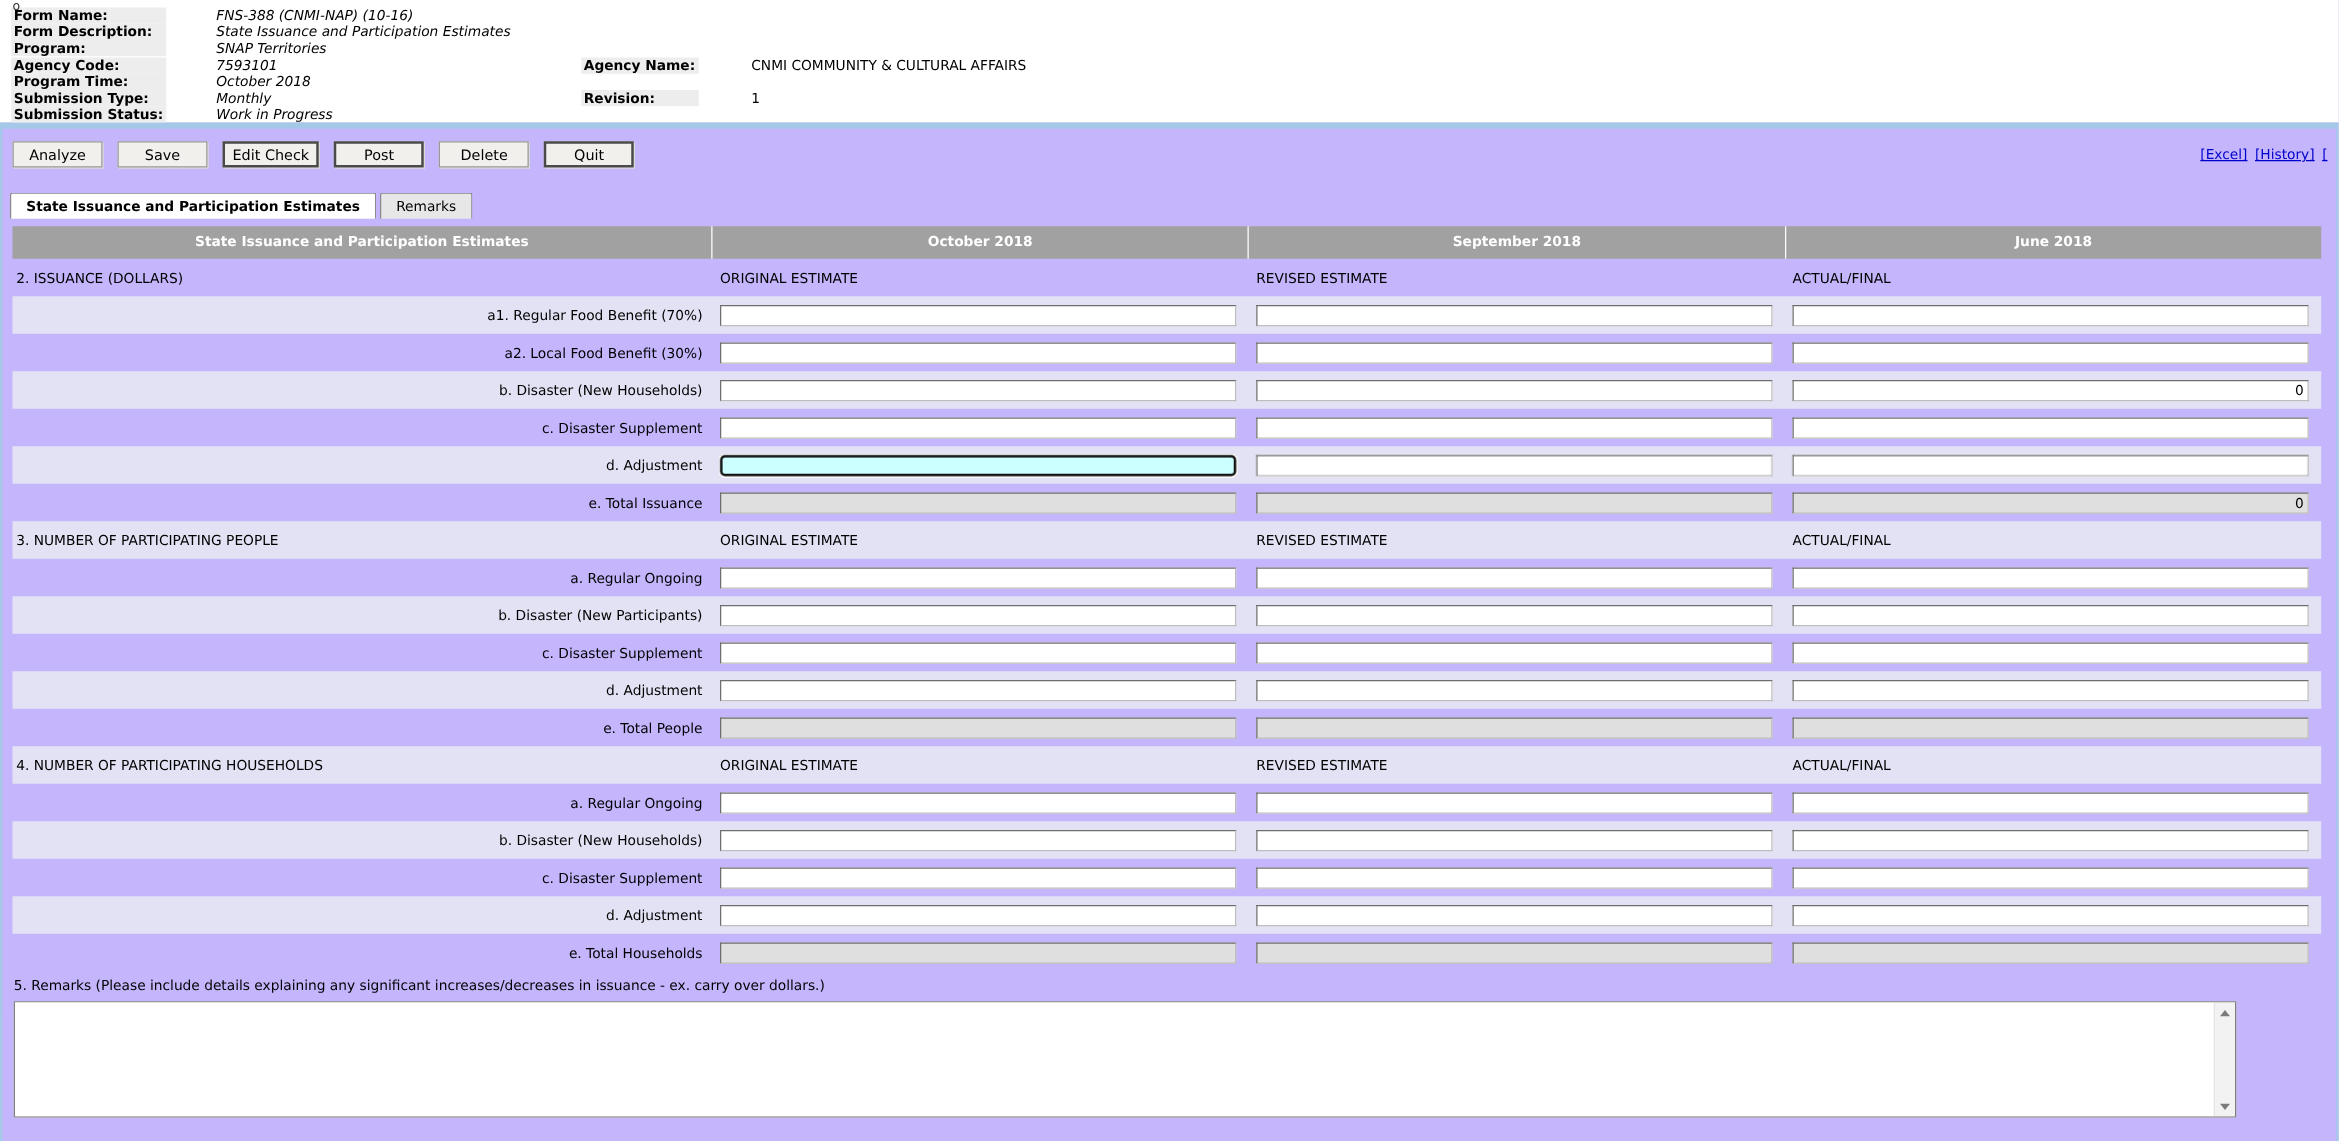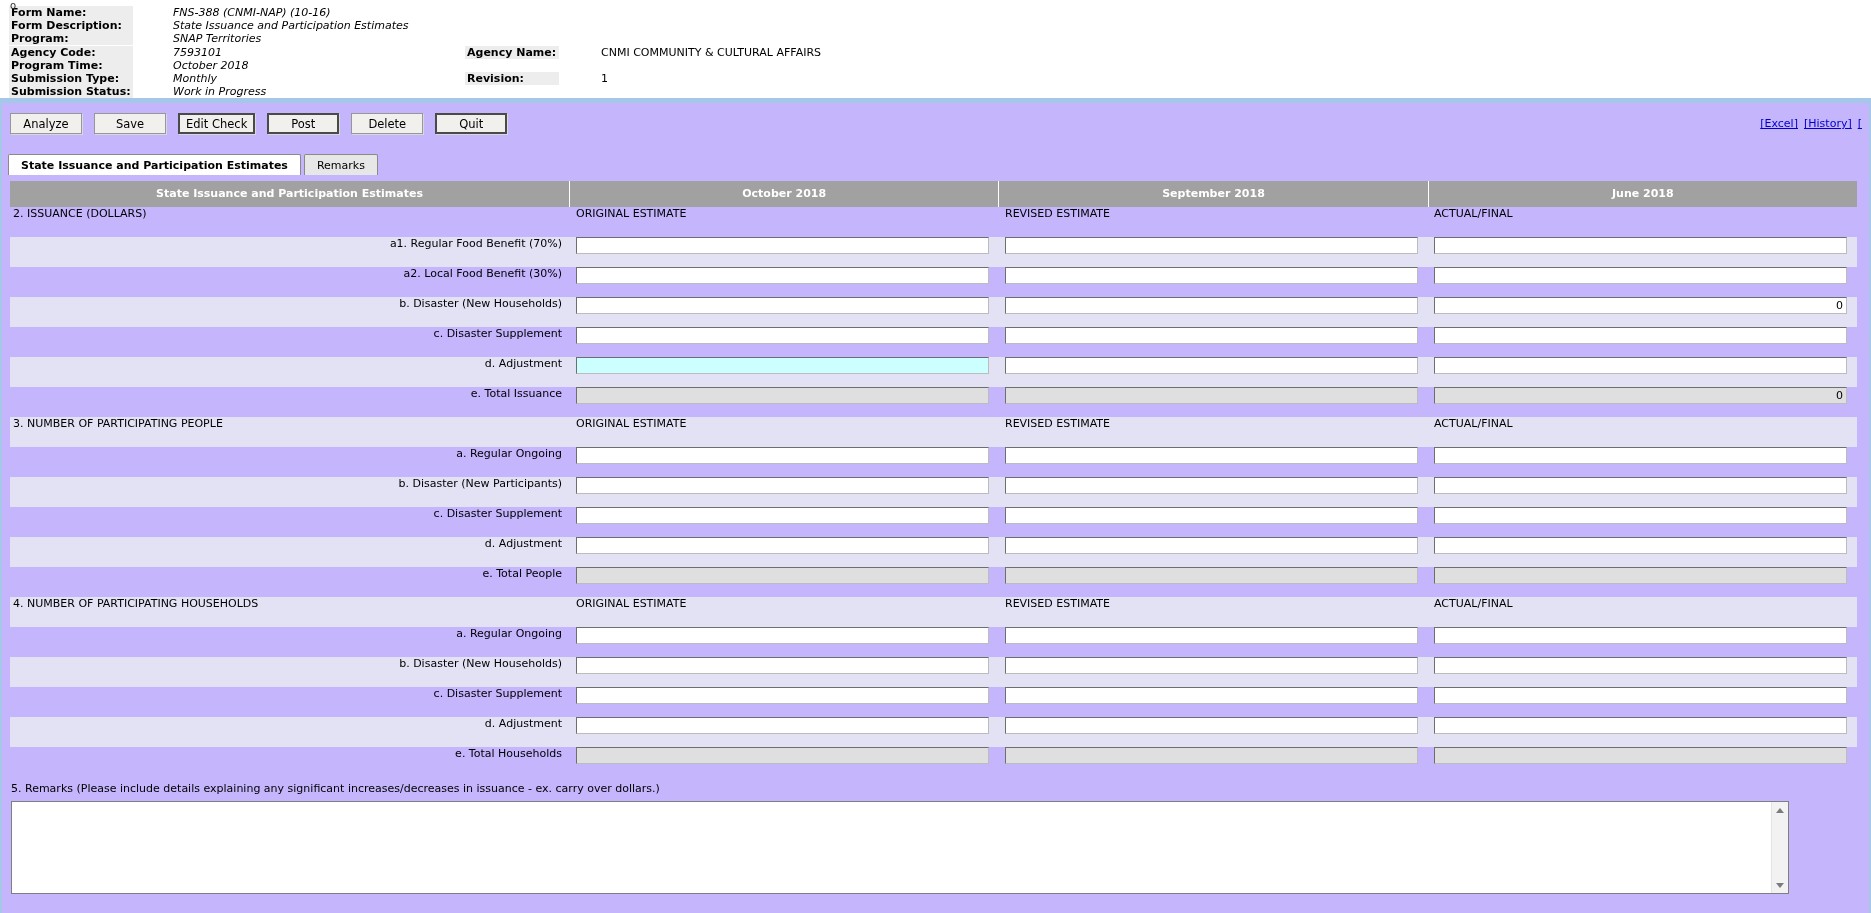--- a/index.html
+++ b/index.html
@@ -54,21 +54,21 @@
   
   .grid { margin:6px 12px 0 8px; }
   .grid-header { display:flex; height:26px; background:var(--table-header,#A1A1A1); }
   .hdr {
     color:#fff; font-weight:bold; text-align:center; line-height:26px;
     border-right:1px solid #fff; overflow:hidden;
   }
   .hdr:last-child { border-right:none; }
   .cell.c-label { width:560px; flex:none; }
   .cell.c-month { flex:1 1 0; min-width:0; }
-  .grid-row { display:flex; height:30px; }
+  .grid-row { display:flex; height:30px; align-items:center; }
   .grid-row.alt { background:var(--row-stripe,#E2E2F4); }
   .row-label { text-align:right; padding-right:8px; }
   .sec-label { padding-left:3px; }
   .grid-row .c-month { padding:0 10px 0 6px; }
   .sub-hdr { overflow:hidden; white-space:nowrap; }
   .field {
     display:block; width:100%; height:17px; padding:0 3px;
     border:1px solid; border-color:#6e6e6e #bcbcbc #bcbcbc #6e6e6e;
     background:#fff; font-family:inherit; font-size:11px; text-align:right;
   }

